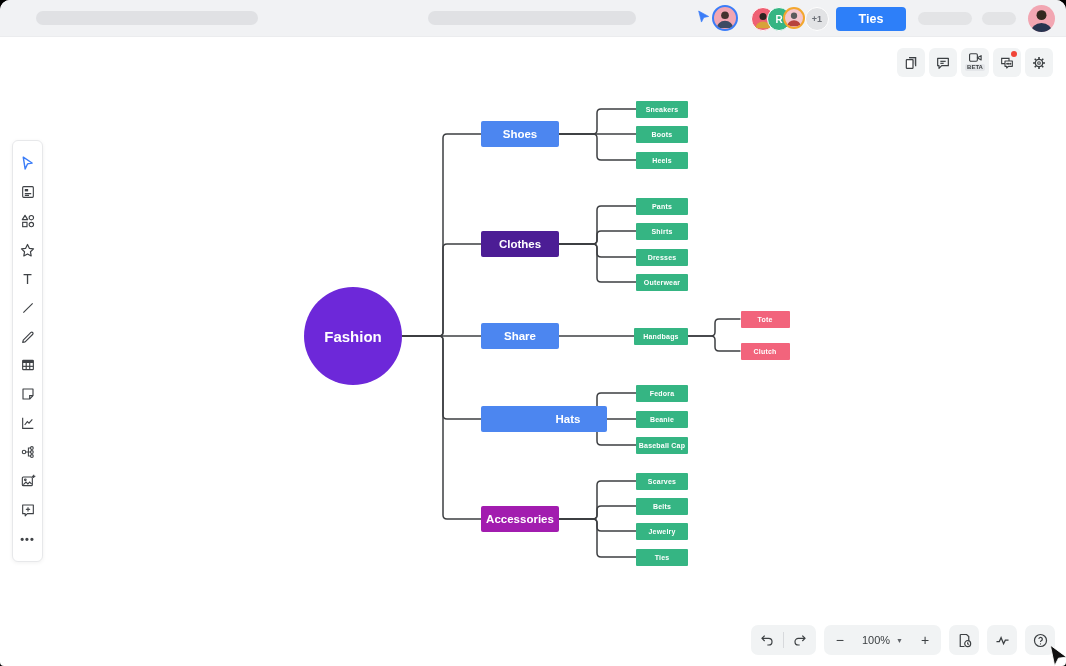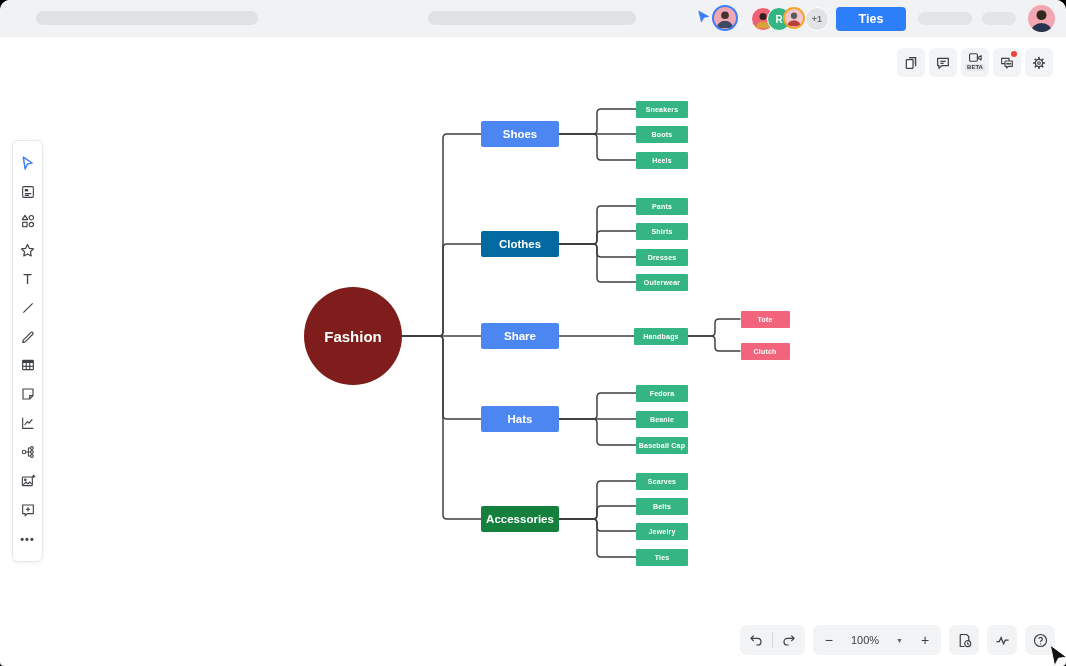--- a/index.html
+++ b/index.html
@@ -46,21 +46,21 @@
         font-weight:bold;text-align:center;cursor:pointer;}
   .mm-root{border-radius:50%;font-size:15px;}
   .mm-branch{border-radius:2px;font-size:11.5px;}
   .mm-leaf,.mm-subleaf{border-radius:1px;font-size:7px;letter-spacing:.2px;}
   
   .bottom-toolbar{position:absolute;right:11px;bottom:11px;display:flex;gap:8px;align-items:center;}
   .bt-group{display:flex;align-items:center;background:#f1f3f4;border-radius:7px;height:30px;}
   .bt-btn{width:32px;height:30px;background:transparent;border:none;display:flex;align-items:center;
         justify-content:center;cursor:pointer;color:#3c4043;font-family:inherit;}
   .bt-sep{width:1px;height:16px;background:#d7d9dc;}
-  .zoom-label{display:flex;align-items:center;gap:17px;padding:0 6px;font-size:11px;color:#3c4043;cursor:pointer;}
+  .zoom-label{display:flex;align-items:center;gap:6px;padding:0 6px;font-size:11px;color:#3c4043;cursor:pointer;}
   .zoom-label .caret{font-size:7px;color:#5f6368;}
   .sign{font-size:14px;color:#3c4043;}
   .bt-single{width:30px;}
   .corner-cursor{position:absolute;left:1046px;top:643px;width:26px;height:26px;}
 </style>
 </head>
 <body>
 
 <div class="window">
 
@@ -268,26 +268,26 @@
       <path d="M 688 336 L 711 336 Q 715 336 715 340 L 715 347 Q 715 351 719 351 L 740.5 351"></path>
       <path d="M 559 419 L 593 419 Q 597 419 597 415 L 597 397 Q 597 393 601 393 L 636 393"></path>
       <path d="M 559 419 L 636 419"></path>
       <path d="M 559 419 L 593 419 Q 597 419 597 423 L 597 441 Q 597 445 601 445 L 636 445"></path>
       <path d="M 559 519 L 593 519 Q 597 519 597 515 L 597 485 Q 597 481 601 481 L 636 481"></path>
       <path d="M 559 519 L 593 519 Q 597 519 597 515 L 597 510 Q 597 506 601 506 L 636 506"></path>
       <path d="M 559 519 L 593 519 Q 597 519 597 523 L 597 527 Q 597 531 601 531 L 636 531"></path>
       <path d="M 559 519 L 593 519 Q 597 519 597 523 L 597 553 Q 597 557 601 557 L 636 557"></path>
     </svg>
   <div id="mm-nodes">
-      <div class="mm-node mm-root" style="left: 304px; top: 287px; width: 98px; height: 98px; background: #7f1d1d;">Fashion</div>
+      <div class="mm-node mm-root" style="left: 304px; top: 287px; width: 98px; height: 98px; background: #6d28d9;">Fashion</div>
       <div class="mm-node mm-branch" style="left: 481px; top: 121px; width: 78px; height: 26px; background: rgb(76, 134, 240);">Shoes</div>
-      <div class="mm-node mm-branch" style="left: 481px; top: 231px; width: 78px; height: 26px; background: #0369a1;">Clothes</div>
+      <div class="mm-node mm-branch" style="left: 481px; top: 231px; width: 78px; height: 26px; background: #4c1d95;">Clothes</div>
       <div class="mm-node mm-branch" style="left: 481px; top: 323px; width: 78px; height: 26px; background: rgb(76, 134, 240);">Share</div>
-      <div class="mm-node mm-branch" style="left: 481px; top: 406px; width: 78px; height: 26px; background: rgb(76, 134, 240);">Hats</div>
-      <div class="mm-node mm-branch" style="left: 481px; top: 506px; width: 78px; height: 26px; background: #15803d;">Accessories</div>
+      <div class="mm-node mm-branch" style="left: 481px; top: 406px; width: 78px; height: 26px; background: rgb(76, 134, 240); padding-left: 48px;">Hats</div>
+      <div class="mm-node mm-branch" style="left: 481px; top: 506px; width: 78px; height: 26px; background: #a21caf;">Accessories</div>
       <div class="mm-node mm-leaf" style="left: 636px; top: 100.5px; width: 52px; height: 17px; background: rgb(53, 181, 131);">Sneakers</div>
       <div class="mm-node mm-leaf" style="left: 636px; top: 125.5px; width: 52px; height: 17px; background: rgb(53, 181, 131);">Boots</div>
       <div class="mm-node mm-leaf" style="left: 636px; top: 151.5px; width: 52px; height: 17px; background: rgb(53, 181, 131);">Heels</div>
       <div class="mm-node mm-leaf" style="left: 636px; top: 197.5px; width: 52px; height: 17px; background: rgb(53, 181, 131);">Pants</div>
       <div class="mm-node mm-leaf" style="left: 636px; top: 222.5px; width: 52px; height: 17px; background: rgb(53, 181, 131);">Shirts</div>
       <div class="mm-node mm-leaf" style="left: 636px; top: 248.5px; width: 52px; height: 17px; background: rgb(53, 181, 131);">Dresses</div>
       <div class="mm-node mm-leaf" style="left: 636px; top: 273.5px; width: 52px; height: 17px; background: rgb(53, 181, 131);">Outerwear</div>
       <div class="mm-node mm-leaf" style="left: 634px; top: 327.5px; width: 54px; height: 17px; background: rgb(53, 181, 131);">Handbags</div>
       <div class="mm-node mm-subleaf" style="left: 740.5px; top: 310.5px; width: 49px; height: 17px; background: rgb(242, 100, 124);">Tote</div>
       <div class="mm-node mm-subleaf" style="left: 740.5px; top: 342.5px; width: 49px; height: 17px; background: rgb(242, 100, 124);">Clutch</div>

